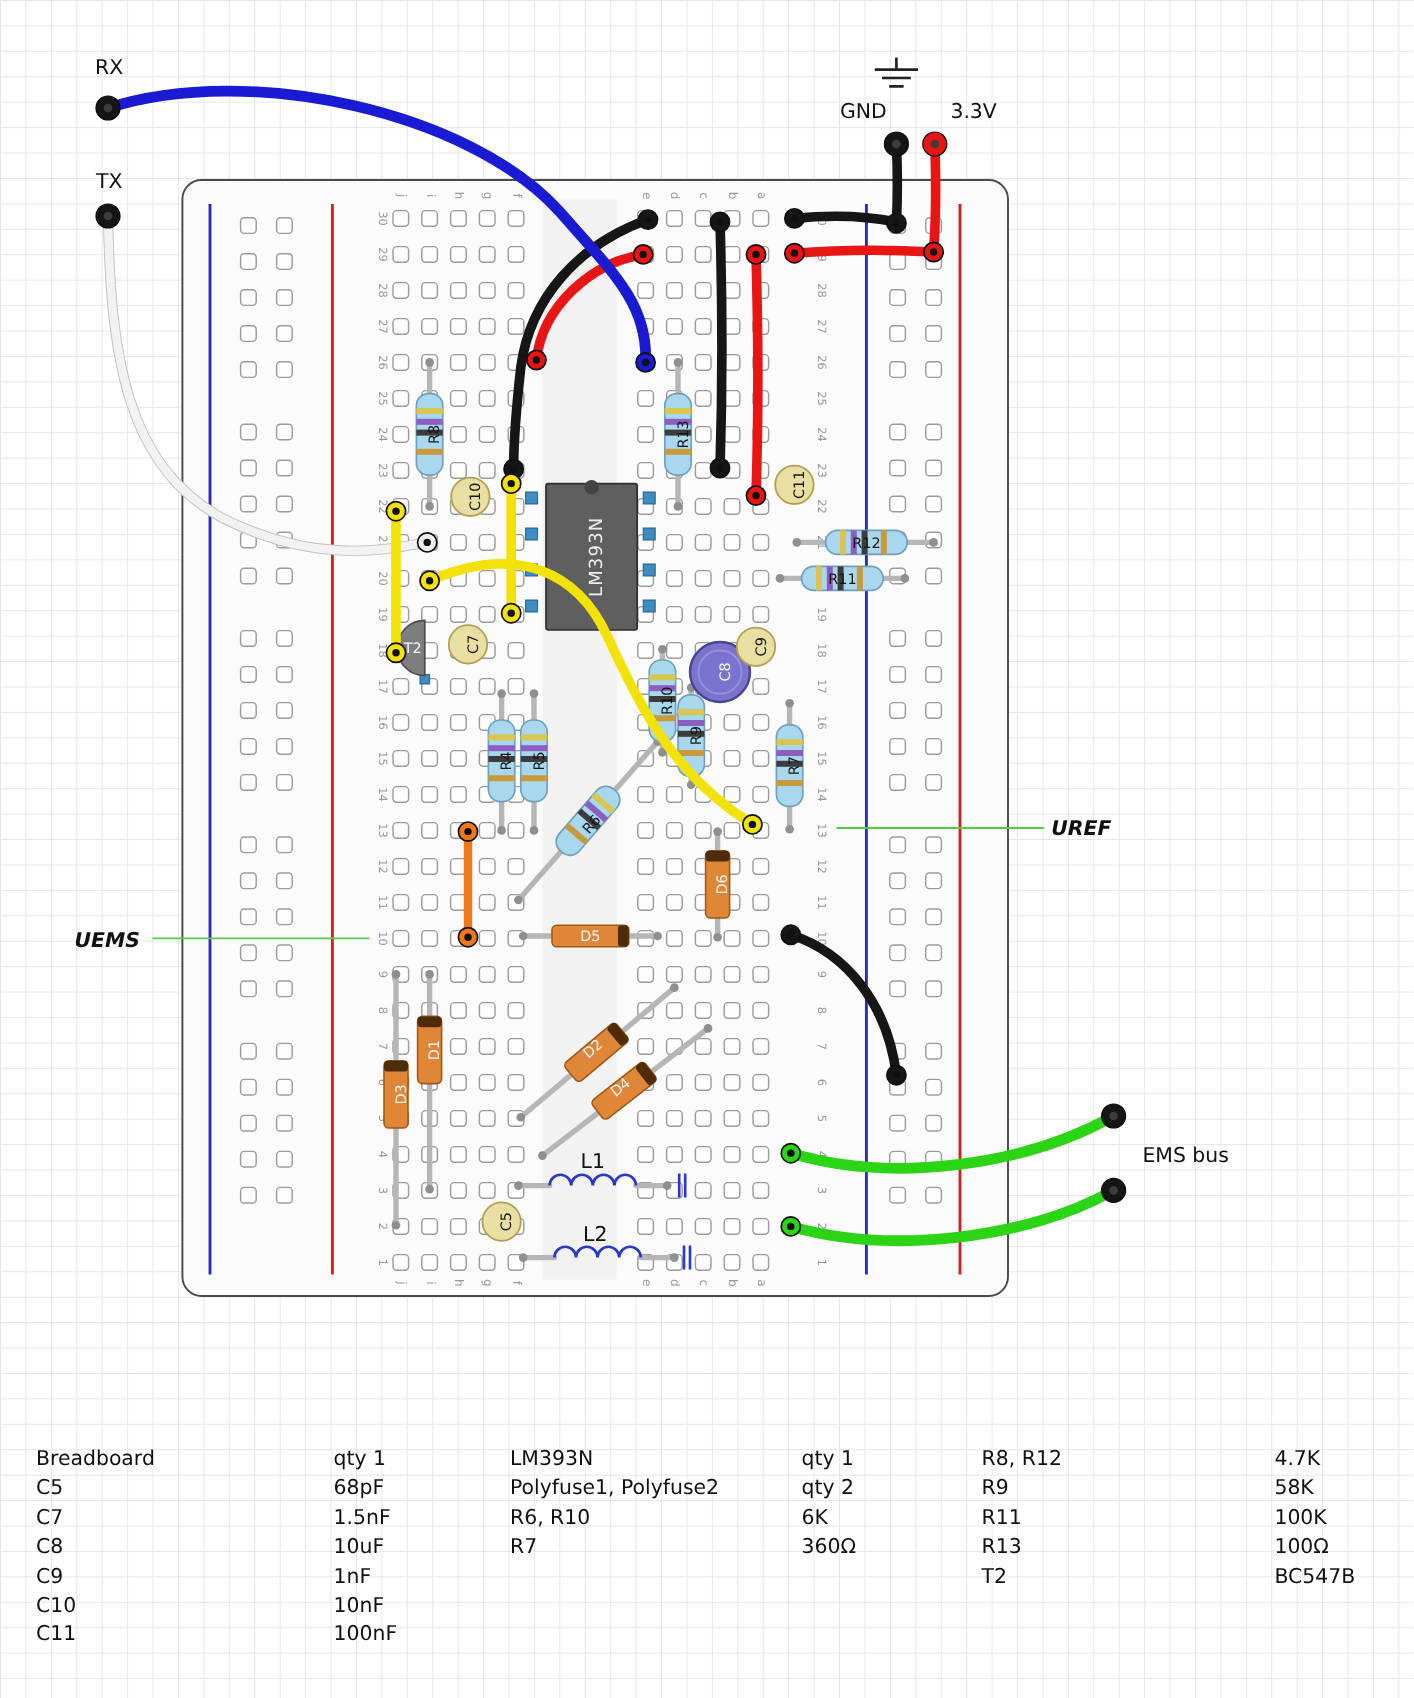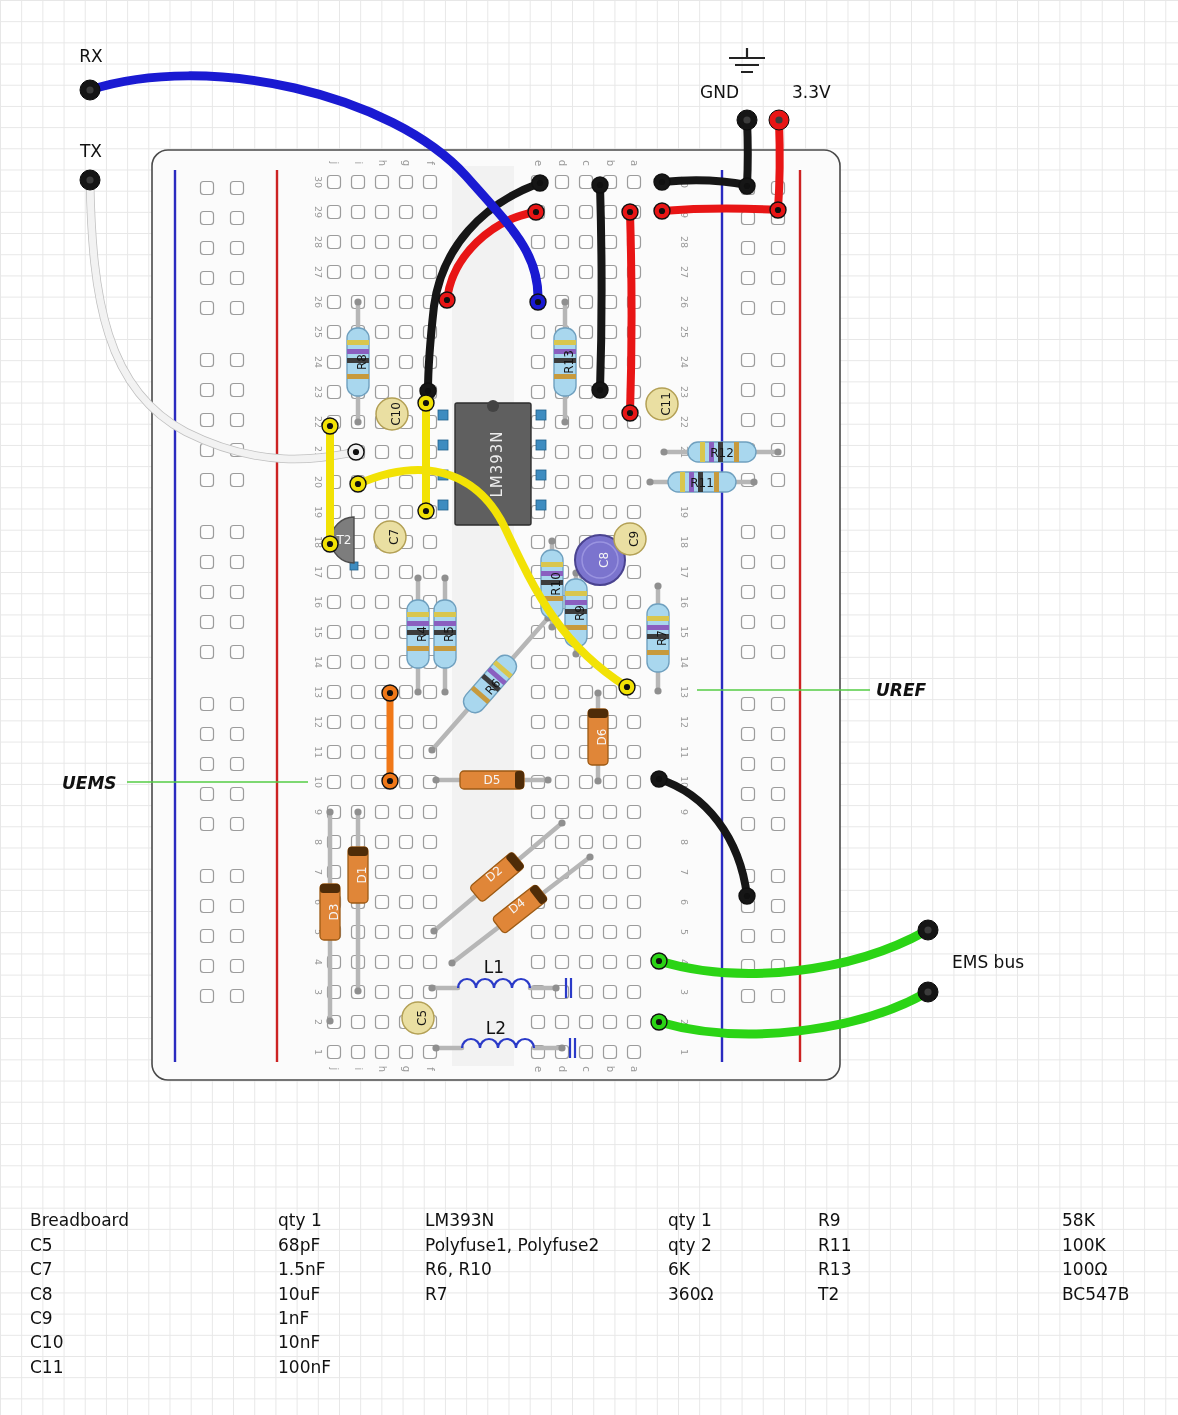--- a/index.html
+++ b/index.html
@@ -29,21 +29,21 @@
   .anno-line{stroke-width:1.6}
   .gnd-sym{stroke:#222;stroke-width:2.2;fill:none}
   .rail{fill:none;stroke-width:2.4}
   .channel{fill:#f2f2f2}
   .coil{stroke:#2a3ac8;stroke-width:2.2;fill:none}
   .bom{position:absolute;top:1206px;left:0;width:1178px;height:180px;font-size:17px;color:#111}
   .bom-group{position:absolute;top:0}
   .bom-group.g1{left:30px}
   .bom-group.g2{left:425px}
   .bom-group.g3{left:818px}
-  .bom-row{display:flex;height:24.4px;align-items:flex-end;white-space:nowrap}
+  .bom-row{display:flex;height:24.4px;align-items:flex-start;white-space:nowrap}
   .g1 .bom-name{display:inline-block;width:248px;flex:none}
   .g2 .bom-name{display:inline-block;width:243px;flex:none}
   .g3 .bom-name{display:inline-block;width:244px;flex:none}
 </style>
 </head>
 <body>
 
 <div class="page">
 
 <svg class="board" width="1178" height="1180" viewBox="0 0 1178 1180">
@@ -891,20 +891,24 @@
         <span class="bom-value">6K</span>
       </div>
 
       <div class="bom-row">
         <span class="bom-name">R7</span>
         <span class="bom-value">360Ω</span>
       </div>
     </div>
   <div class="bom-group g3">
 
+      <div class="bom-row">
+        <span class="bom-name">R8, R12</span>
+        <span class="bom-value">4.7K</span>
+      </div>
 
       <div class="bom-row">
         <span class="bom-name">R9</span>
         <span class="bom-value">58K</span>
       </div>
 
       <div class="bom-row">
         <span class="bom-name">R11</span>
         <span class="bom-value">100K</span>
       </div>

